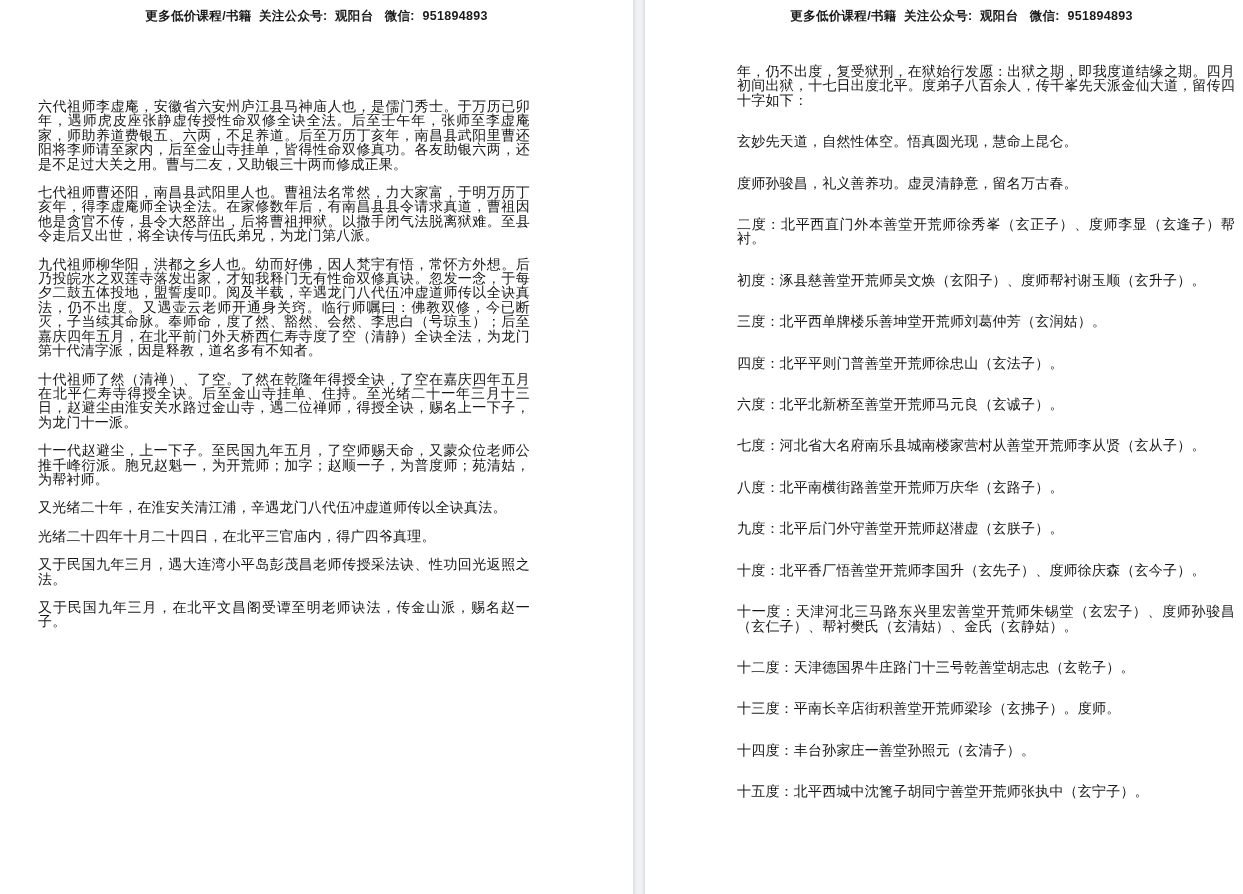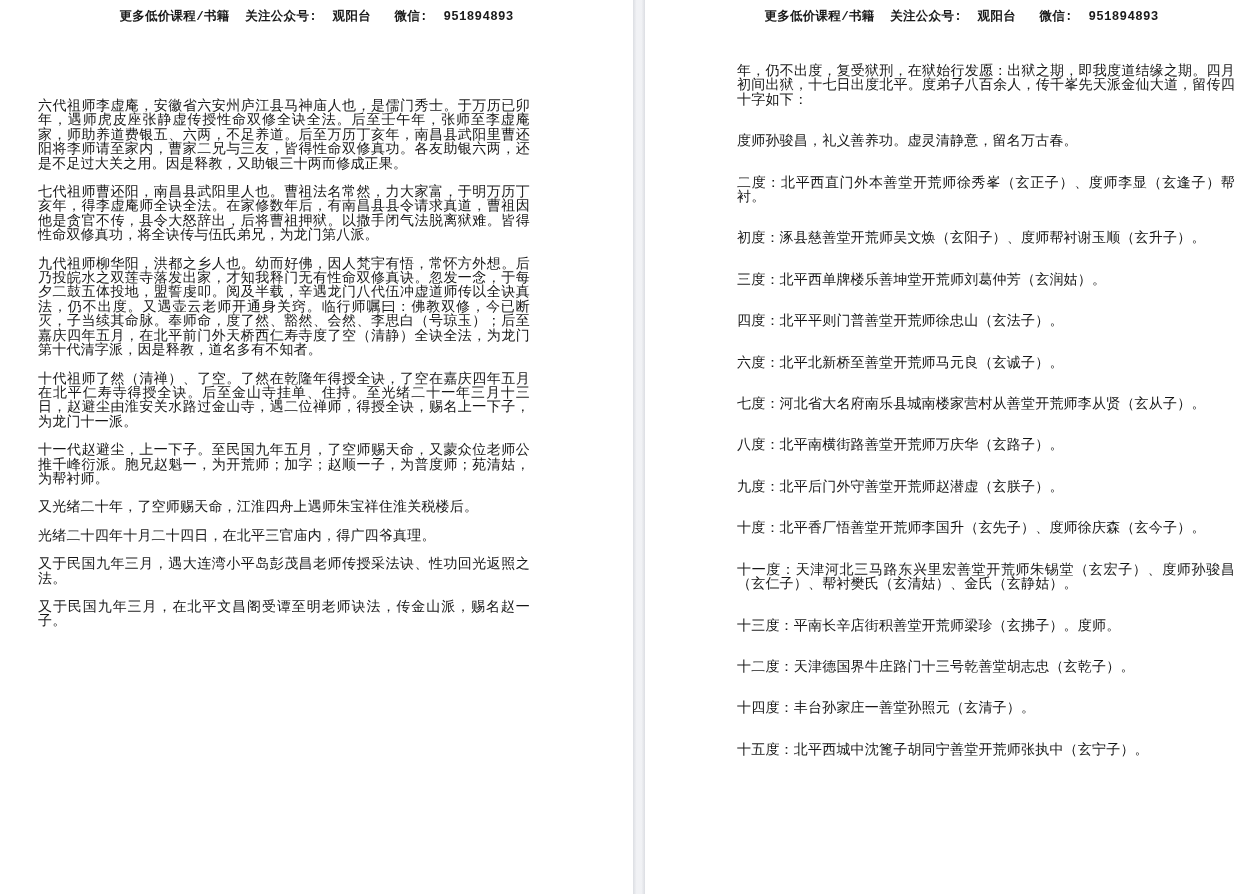--- a/index.html
+++ b/index.html
@@ -6,21 +6,21 @@
     margin: 0;
     padding: 0;
     background: #ffffff;
   }
   .spread {
     position: relative;
     width: 1243px;
     height: 894px;
     background: #ffffff;
     overflow: hidden;
-    font-family: Liberation Mono, monospace;
+    font-family: Liberation Sans, sans-serif;
     color: #141414;
   }
   .page {
     position: absolute;
     top: 0;
     height: 894px;
     background: #ffffff;
   }
   #page-left  { left: 0;    width: 633px; }
   #page-right { left: 645px; width: 598px; }
@@ -66,49 +66,50 @@
   #right-body p { margin: 0 0 27px 0; }
 </style>
 </head>
 <body>
 
 <div class="spread">
 
   <div class="page" id="page-left">
     <div class="page-header">更多低价课程/书籍  关注公众号:  观阳台   微信:  951894893</div>
     <div class="body-text" id="left-body">
-      <p>六代祖师李虚庵，安徽省六安州庐江县马神庙人也，是儒门秀士。于万历已卯年，遇师虎皮座张静虚传授性命双修全诀全法。后至壬午年，张师至李虚庵家，师助养道费银五、六两，不足养道。后至万历丁亥年，南昌县武阳里曹还阳将李师请至家内，曹家二兄与三友，皆得性命双修真功。各友助银六两，还是不足过大关之用。因是释教，又助银三十两而修成正果。</p>
-      <p>七代祖师曹还阳，南昌县武阳里人也。曹祖法名常然，力大家富，于明万历丁亥年，得李虚庵师全诀全法。在家修数年后，有南昌县县令请求真道，曹祖因他是贪官不传，县令大怒辞出，后将曹祖押狱。以撒手闭气法脱离狱难。皆得性命双修真功，将全诀传与伍氏弟兄，为龙门第八派。</p>
+      <p>六代祖师李虚庵，安徽省六安州庐江县马神庙人也，是儒门秀士。于万历已卯年，遇师虎皮座张静虚传授性命双修全诀全法。后至壬午年，张师至李虚庵家，师助养道费银五、六两，不足养道。后至万历丁亥年，南昌县武阳里曹还阳将李师请至家内，后至金山寺挂单，皆得性命双修真功。各友助银六两，还是不足过大关之用。曹与二友，又助银三十两而修成正果。</p>
+      <p>七代祖师曹还阳，南昌县武阳里人也。曹祖法名常然，力大家富，于明万历丁亥年，得李虚庵师全诀全法。在家修数年后，有南昌县县令请求真道，曹祖因他是贪官不传，县令大怒辞出，后将曹祖押狱。以撒手闭气法脱离狱难。至县令走后又出世，将全诀传与伍氏弟兄，为龙门第八派。</p>
       <p>九代祖师柳华阳，洪都之乡人也。幼而好佛，因人梵宇有悟，常怀方外想。后乃投皖水之双莲寺落发出家，才知我释门无有性命双修真诀。忽发一念，于每夕二鼓五体投地，盟誓虔叩。阅及半载，辛遇龙门八代伍冲虚道师传以全诀真法，仍不出度。又遇壶云老师开通身关窍。临行师嘱曰：佛教双修，今已断灭，子当续其命脉。奉师命，度了然、豁然、会然、李思白（号琼玉）；后至嘉庆四年五月，在北平前门外天桥西仁寿寺度了空（清静）全诀全法，为龙门第十代清字派，因是释教，道名多有不知者。</p>
       <p>十代祖师了然（清禅）、了空。了然在乾隆年得授全诀，了空在嘉庆四年五月在北平仁寿寺得授全诀。后至金山寺挂单、住持。至光绪二十一年三月十三日，赵避尘由淮安关水路过金山寺，遇二位禅师，得授全诀，赐名上一下子，为龙门十一派。</p>
       <p>十一代赵避尘，上一下子。至民国九年五月，了空师赐天命，又蒙众位老师公推千峰衍派。胞兄赵魁一，为开荒师；加字；赵顺一子，为普度师；苑清姑，为帮衬师。</p>
-      <p>又光绪二十年，了空师赐天命，江淮四舟上遇师朱宝祥住淮关税楼后。</p>
+      <p>又光绪二十年，在淮安关清江浦，辛遇龙门八代伍冲虚道师传以全诀真法。</p>
       <p>光绪二十四年十月二十四日，在北平三官庙内，得广四爷真理。</p>
       <p>又于民国九年三月，遇大连湾小平岛彭茂昌老师传授采法诀、性功回光返照之法。</p>
       <p>又于民国九年三月，在北平文昌阁受谭至明老师诀法，传金山派，赐名赵一子。</p>
     </div>
   </div>
 
   <div class="gutter"></div>
 
   <div class="page" id="page-right">
     <div class="page-header">更多低价课程/书籍  关注公众号:  观阳台   微信:  951894893</div>
     <div class="body-text" id="right-body">
       <p>年，仍不出度，复受狱刑，在狱始行发愿：出狱之期，即我度道结缘之期。四月初间出狱，十七日出度北平。度弟子八百余人，传千峯先天派金仙大道，留传四十字如下：</p>
+      <p>玄妙先天道，自然性体空。悟真圆光现，慧命上昆仑。</p>
       <p>度师孙骏昌，礼义善养功。虚灵清静意，留名万古春。</p>
       <p>二度：北平西直门外本善堂开荒师徐秀峯（玄正子）、度师李显（玄逢子）帮衬。</p>
       <p>初度：涿县慈善堂开荒师吴文焕（玄阳子）、度师帮衬谢玉顺（玄升子）。</p>
       <p>三度：北平西单牌楼乐善坤堂开荒师刘葛仲芳（玄润姑）。</p>
       <p>四度：北平平则门普善堂开荒师徐忠山（玄法子）。</p>
       <p>六度：北平北新桥至善堂开荒师马元良（玄诚子）。</p>
       <p>七度：河北省大名府南乐县城南楼家营村从善堂开荒师李从贤（玄从子）。</p>
       <p>八度：北平南横街路善堂开荒师万庆华（玄路子）。</p>
       <p>九度：北平后门外守善堂开荒师赵潜虚（玄朕子）。</p>
       <p>十度：北平香厂悟善堂开荒师李国升（玄先子）、度师徐庆森（玄今子）。</p>
       <p>十一度：天津河北三马路东兴里宏善堂开荒师朱锡堂（玄宏子）、度师孙骏昌（玄仁子）、帮衬樊氏（玄清姑）、金氏（玄静姑）。</p>
+      <p>十二度：天津德国界牛庄路门十三号乾善堂胡志忠（玄乾子）。</p>
       <p>十三度：平南长辛店街积善堂开荒师梁珍（玄拂子）。度师。</p>
-      <p>十二度：天津德国界牛庄路门十三号乾善堂胡志忠（玄乾子）。</p>
       <p>十四度：丰台孙家庄一善堂孙照元（玄清子）。</p>
       <p>十五度：北平西城中沈篦子胡同宁善堂开荒师张执中（玄宁子）。</p>
     </div>
   </div>
 
 </div>
 
 </body></html>

